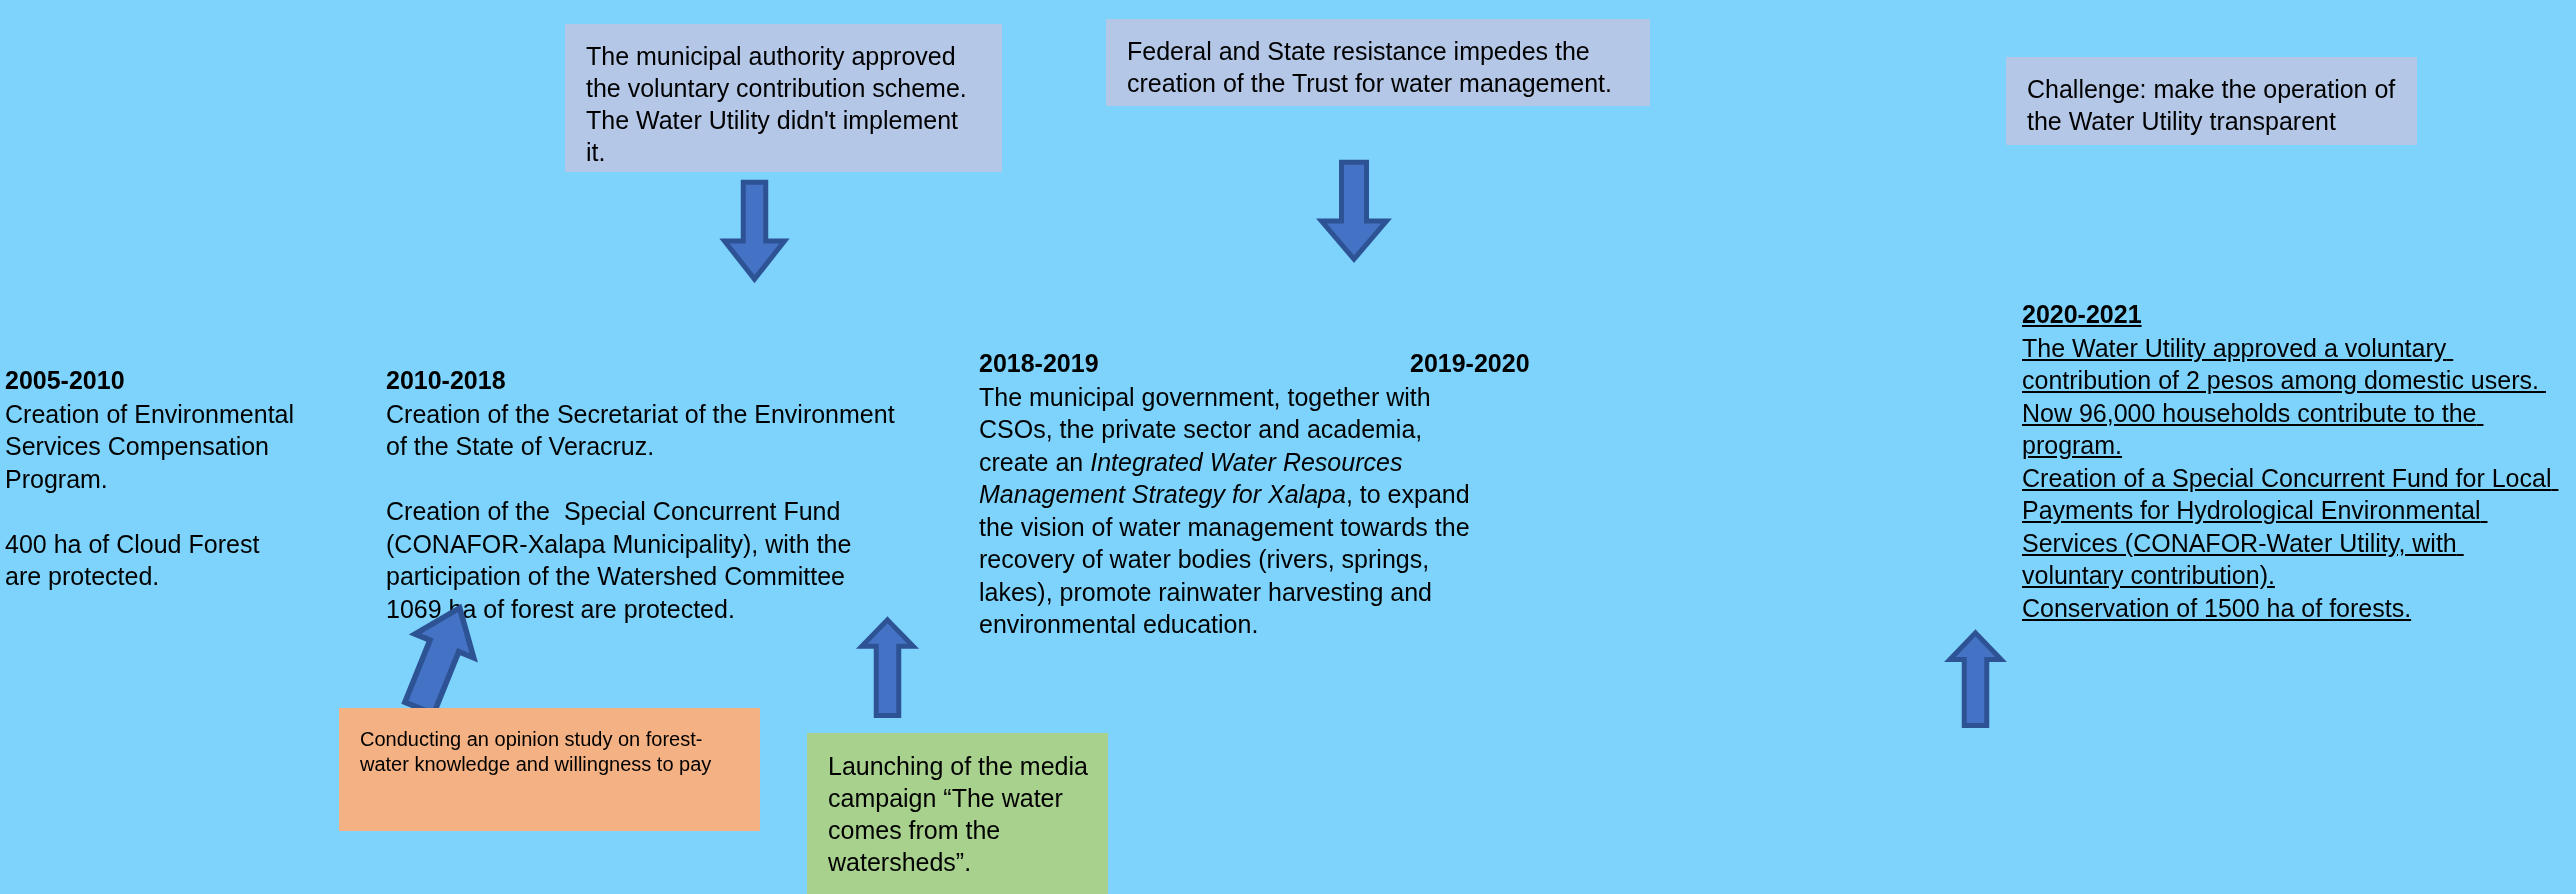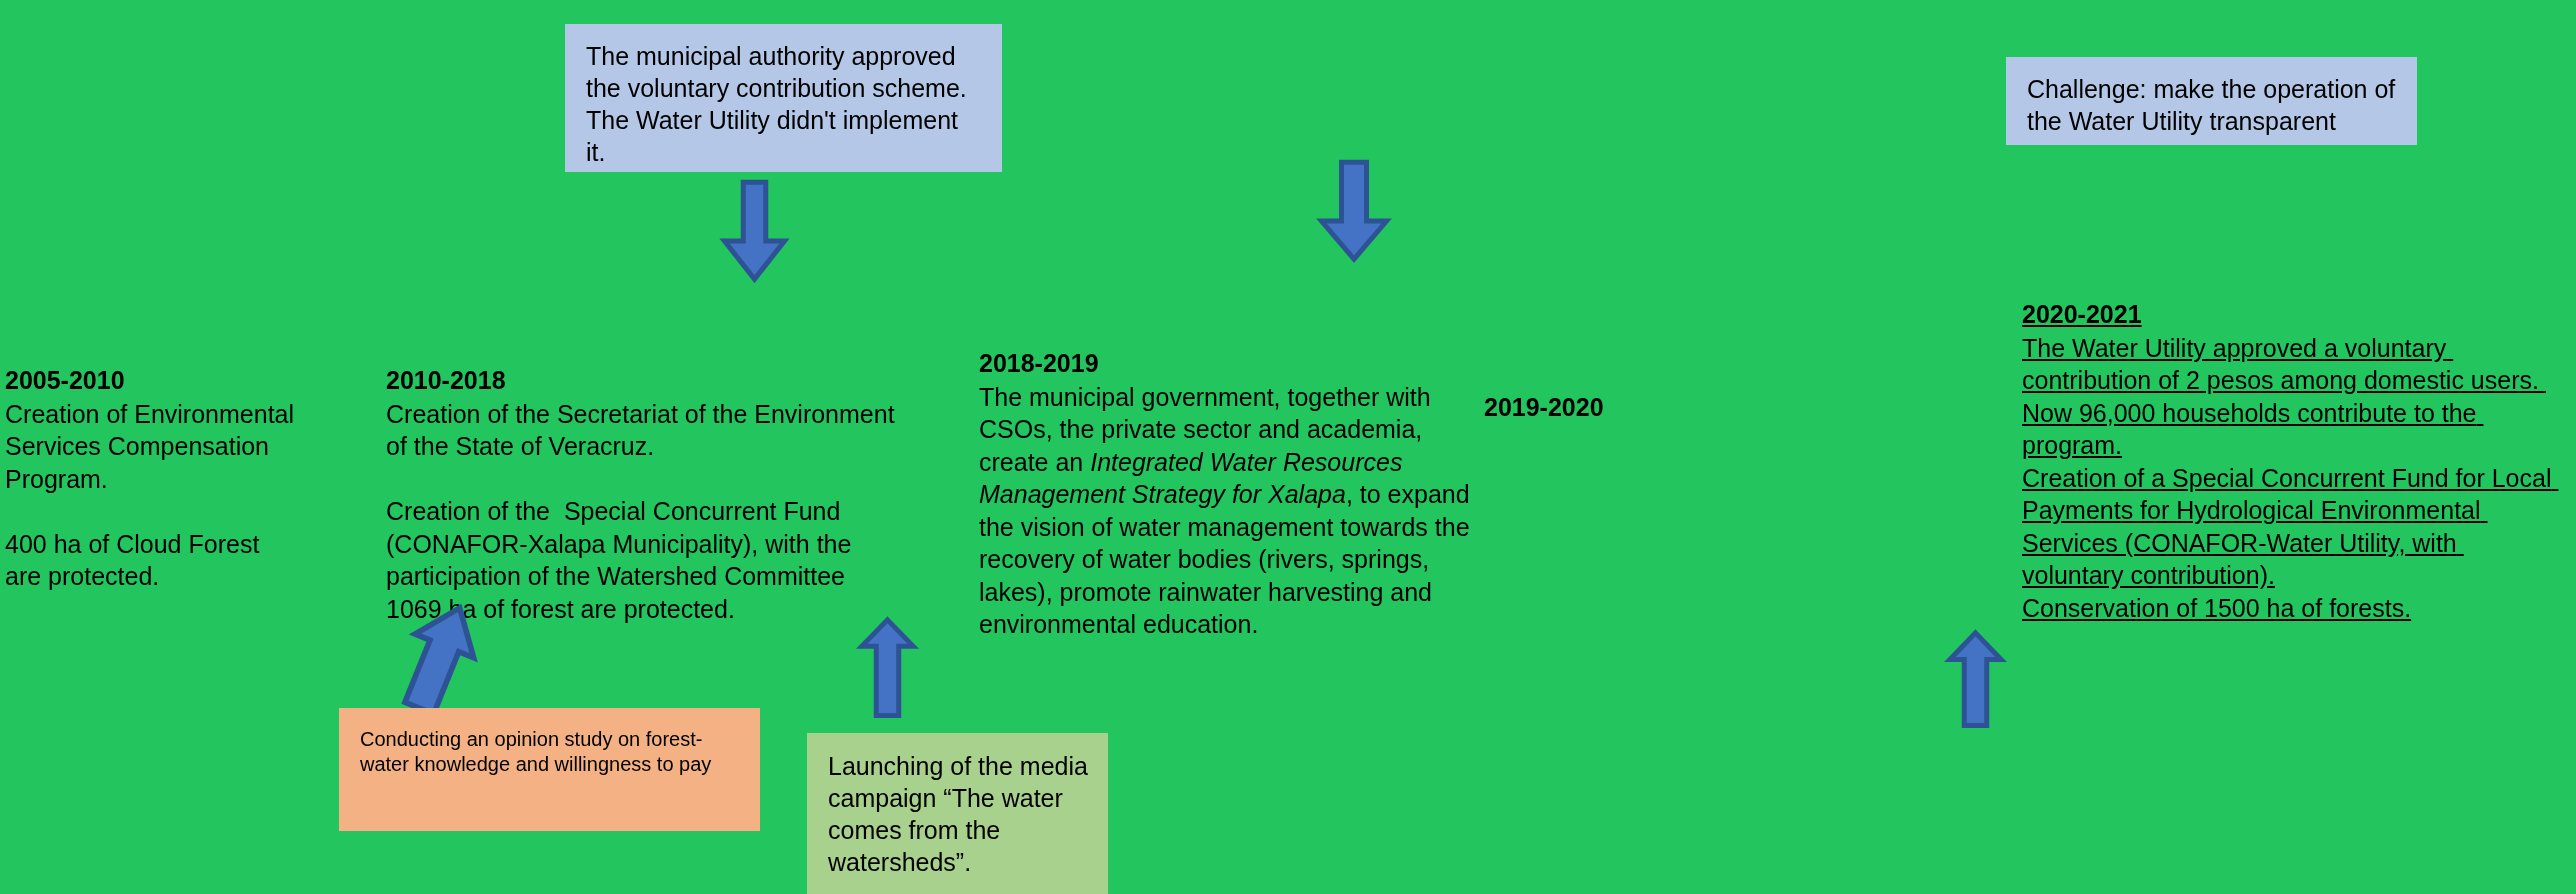--- a/index.html
+++ b/index.html
@@ -8,21 +8,21 @@
     padding: 0;
     background: #ffffff;
   }
   body {
     font-family: "Liberation Sans", sans-serif;
   }
   #canvas {
     position: relative;
     width: 2576px;
     height: 895px;
-    background: #22c55e;
+    background: #7dd3fc;
     overflow: hidden;
   }
   .box {
     position: absolute;
     box-sizing: border-box;
     color: #000000;
     line-height: 1.28;
     white-space: pre-wrap;
   }
   .callout-blue {
@@ -70,20 +70,21 @@
     overflow: visible;
   }
 </style>
 </head>
 <body>
 
 <div id="canvas">
 
   <div class="box callout-blue" style="left:565px; top:24px; width:437px; height:148px;">The municipal authority approved the voluntary contribution scheme. The Water Utility didn't implement it.</div>
 
+  <div class="box callout-blue" style="left:1106px; top:18.7px; width:544px; height:87px;">Federal and State resistance impedes the creation of the Trust for water management.</div>
 
   <div class="box callout-blue" style="left:2006px; top:57px; width:411px; height:88px;">Challenge: make the operation of the Water Utility transparent</div>
 
   <span class="arrow" style="left:722px; top:181px; width:65px; height:100px;">
     <svg viewBox="0 0 104 160" preserveAspectRatio="none">
       <polygon points="34,2 70,2 70,96 100,96 52,157 4,96 34,96" fill="#4472C4" stroke="#2E5395" stroke-width="8" stroke-linejoin="miter"></polygon>
     </svg>
   </span>
 
   <span class="arrow" style="left:1319px; top:161px; width:70px; height:100px;">
@@ -104,21 +105,21 @@
     <span class="tl-body">Creation of the Secretariat of the Environment of the State of Veracruz.
 
 Creation of the  Special Concurrent Fund (CONAFOR-Xalapa Municipality), with the participation of the Watershed Committee 1069 ha of forest are protected.</span>
   </div>
 
   <div class="timeline-col" style="left:979px; top:347px; width:492px;">
     <span class="tl-period">2018-2019</span>
     <span class="tl-body"><span>The municipal government, together with CSOs, the private sector and academia, create an </span><span class="it">Integrated Water Resources Management Strategy for Xalapa</span><span>, to expand the vision of water management towards the recovery of water bodies (rivers, springs, lakes), promote rainwater harvesting and environmental education.</span></span>
   </div>
 
-  <div class="timeline-col" style="left:1484px; top:347px; width:461px;margin-top:44px;">
+  <div class="timeline-col" style="left:1410px; top:347px; width:461px;">
     <span class="tl-period">2019-2020</span>
   </div>
 
   <div class="timeline-col" style="left:2022px; top:298px; width:542px;text-decoration:underline;">
     <span class="tl-period">2020-2021</span>
     <span class="tl-body">The Water Utility approved a voluntary contribution of 2 pesos among domestic users. Now 96,000 households contribute to the program.
 Creation of a Special Concurrent Fund for Local Payments for Hydrological Environmental Services (CONAFOR-Water Utility, with voluntary contribution).
 Conservation of 1500 ha of forests.</span>
   </div>
 

